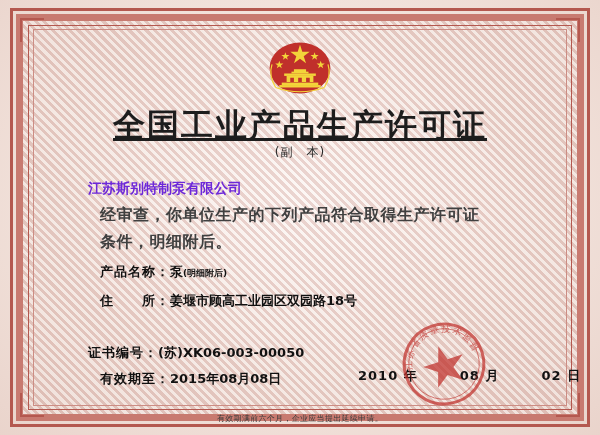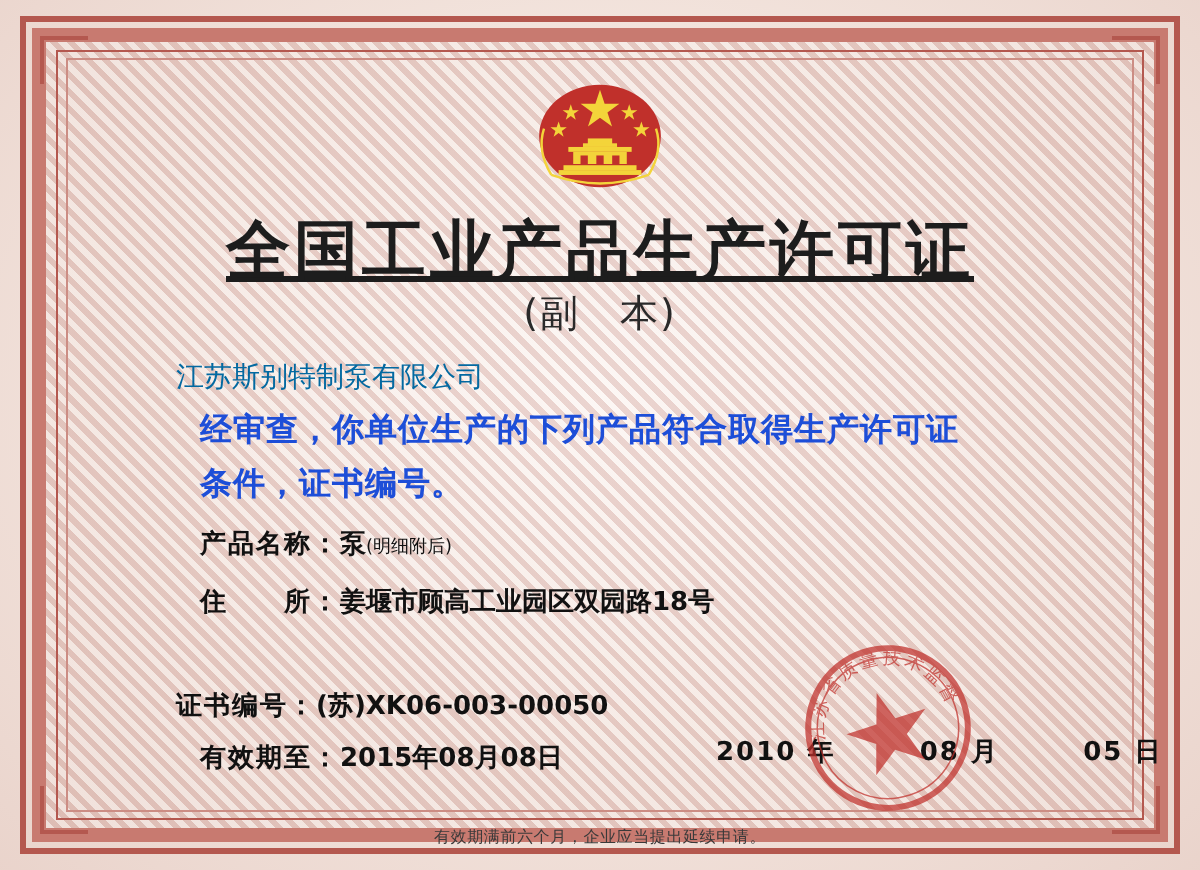--- a/index.html
+++ b/index.html
@@ -106,56 +106,56 @@
     color: #1d1d1d;
     font-family: "DejaVu Sans", "Liberation Sans", sans-serif;
     text-decoration: underline;
   }
   .subtitle {
     position: absolute;
     left: 0;
     right: 0;
     top: 144px;
     text-align: center;
-    font-size: 19px;
+    font-size: 12px;
     color: #2a2a2a;
     letter-spacing: 1px;
   }
 
   .company {
     position: absolute;
     left: 88px;
     top: 180px;
     font-size: 14px;
-    font-weight: normal;
-    color: #0369a1;
+    font-weight: bold;
+    color: #6d28d9;
   }
 
   .body-line {
     position: absolute;
     font-size: 16px;
     font-weight: bold;
-    color: #1d4ed8;
+    color: #404040;
     letter-spacing: 0.5px;
   }
   .body-line.l1 { left: 100px; top: 205px; }
   .body-line.l2 { left: 100px; top: 232px; }
 
   .field {
     position: absolute;
     font-size: 13px;
     color: #111111;
     font-weight: bold;
     white-space: nowrap;
   }
   .field .label { letter-spacing: 1px; margin-top: 12px; }
   .field .value { font-weight: bold; }
   .field .small {
     font-size: 9px;
-    font-weight: normal;
+    font-weight: bold;
   }
 
   .f-product { left: 100px; top: 263px; }
   .f-address { left: 100px; top: 292px; }
   .f-factory { left: 100px; top: 318px; }
   .f-certno  { left: 88px; top: 344px; }
   .f-valid   { left: 100px; top: 370px; }
 
   .date-line {
     position: absolute;
@@ -237,21 +237,21 @@
       <path d="M20 78 Q60 92 100 78"></path>
     </g>
   </svg>
 
   <div class="title">全国工业产品生产许可证</div>
   <div class="subtitle">(副　本)</div>
 
   <div class="company">江苏斯别特制泵有限公司</div>
 
   <div class="body-line l1">经审查，你单位生产的下列产品符合取得生产许可证</div>
-  <div class="body-line l2">条件，证书编号。</div>
+  <div class="body-line l2">条件，明细附后。</div>
 
   <div class="field f-product">
     <span class="label">产品名称：</span><span class="value">泵</span><span class="small">(明细附后)</span>
   </div>
 
   <div class="field f-address">
     <span class="label">住　　所：</span><span class="value">姜堰市顾高工业园区双园路18号</span>
   </div>
 
 
@@ -261,21 +261,21 @@
 
   <div class="field f-valid">
     <span class="label">有效期至：</span><span class="value">2015年08月08日</span>
   </div>
 
   <div class="date-line">
     <span class="num">2010</span>
     <span>年</span>
     &nbsp;&nbsp;&nbsp;<span class="num">08</span>
     <span>月</span>
-    &nbsp;&nbsp;&nbsp;<span class="num">05</span>
+    &nbsp;&nbsp;&nbsp;<span class="num">02</span>
     <span>日</span>
   </div>
 
   <svg class="seal" viewBox="0 0 120 120" xmlns="http://www.w3.org/2000/svg">
     <g transform="rotate(-18 60 60)">
       <circle cx="60" cy="60" r="52" fill="none" stroke="#c0302b" stroke-width="4"></circle>
       <circle cx="60" cy="60" r="46" fill="none" stroke="#c0302b" stroke-width="1"></circle>
       <polygon points="60,36 66.5,55.5 87,55.5 70.5,67.5 76.8,87 60,75 43.2,87 49.5,67.5 33,55.5 53.5,55.5" fill="#c0302b"></polygon>
       <path id="sealArc" d="M 18 60 A 42 42 0 0 1 102 60" fill="none"></path>
       <text font-size="12" fill="#c0302b" font-family="DejaVu Sans, sans-serif" letter-spacing="2">

